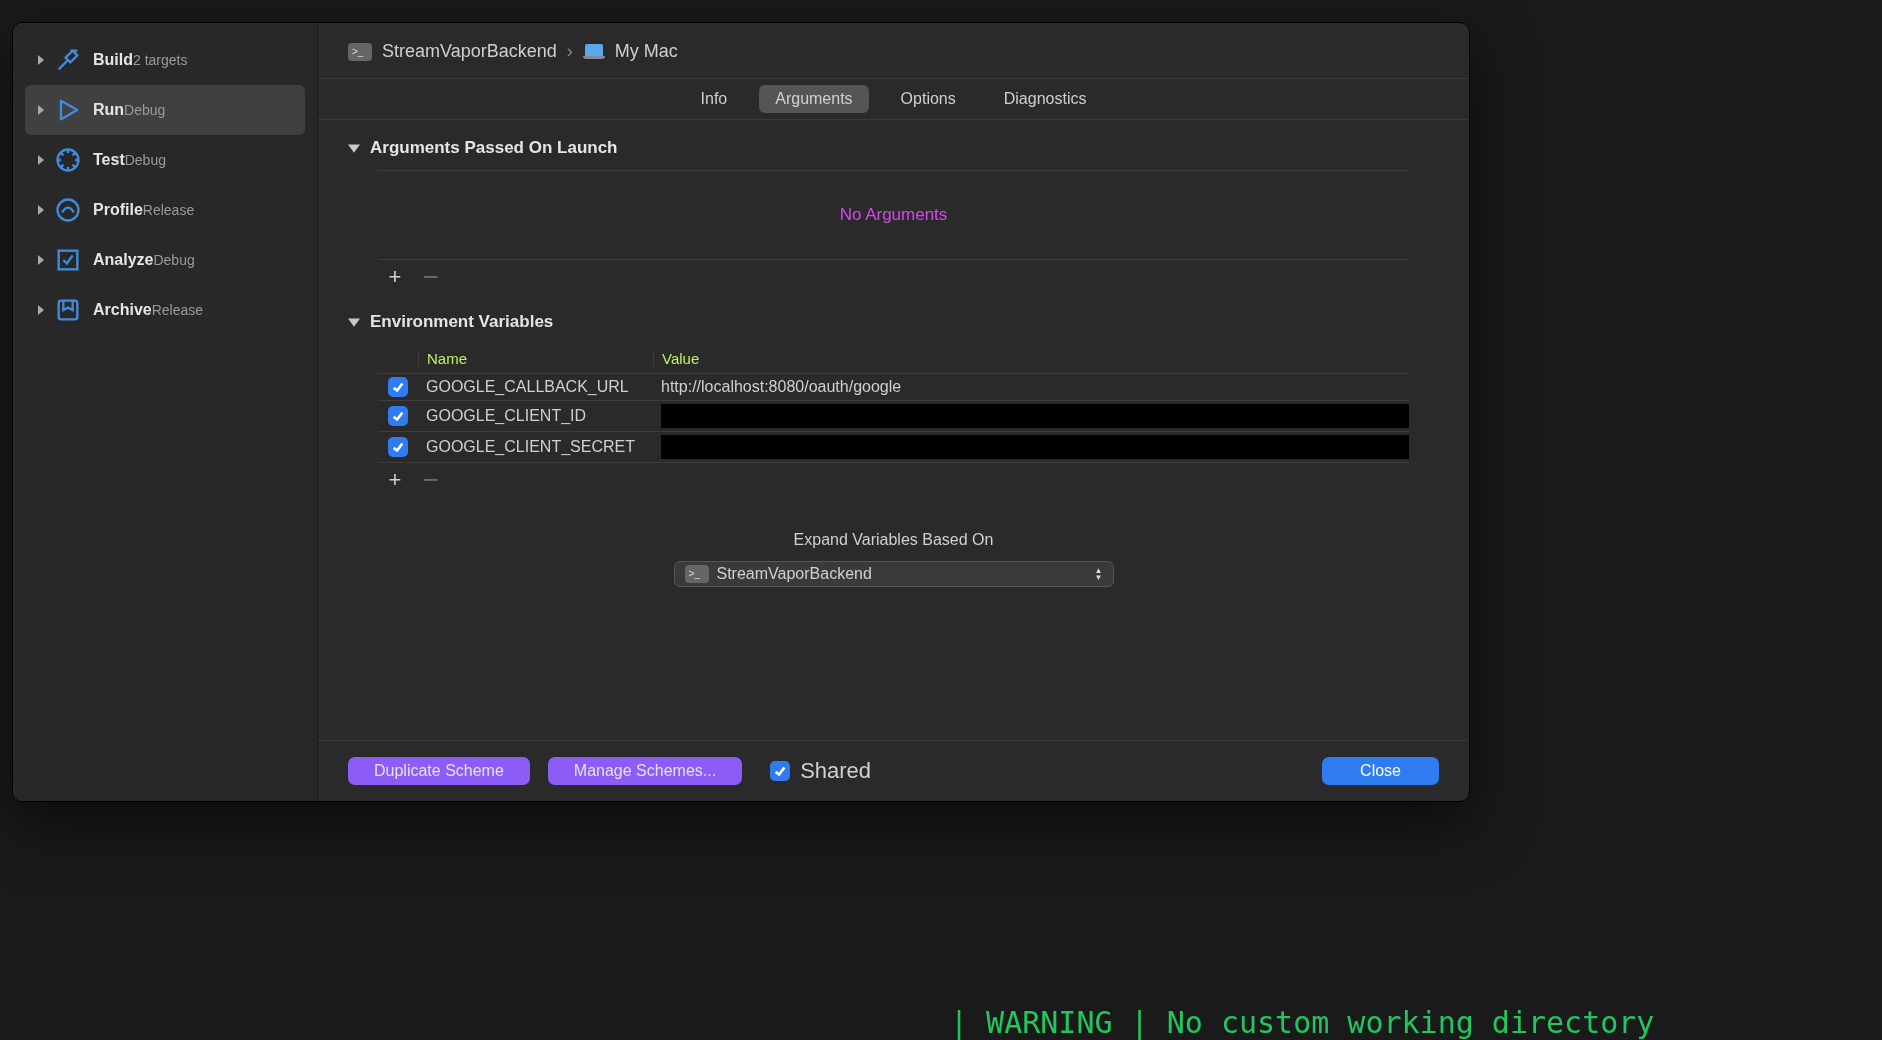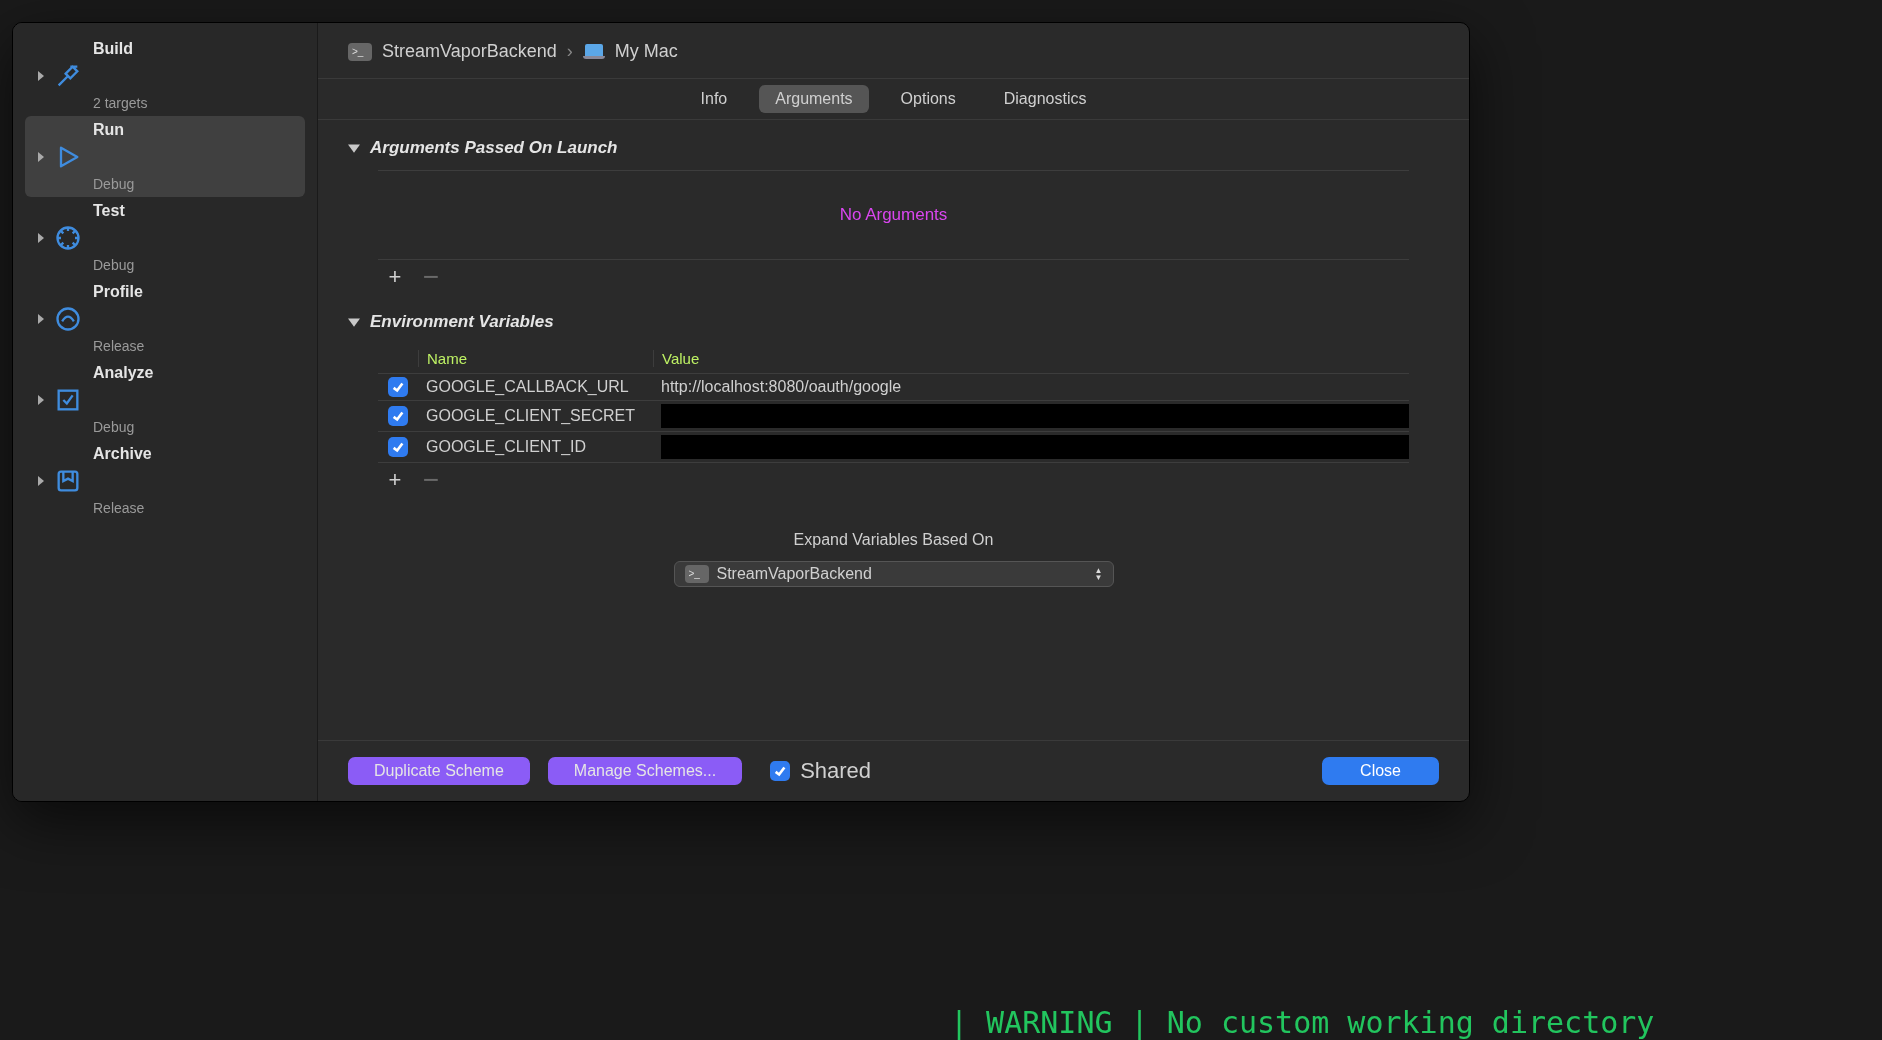--- a/index.html
+++ b/index.html
@@ -70,22 +70,21 @@
       width: 30px;
       height: 30px;
       display: flex;
       align-items: center;
       justify-content: center;
       margin-right: 10px;
       flex-shrink: 0;
     }
     .scheme-text {
       display: flex;
-      flex-direction: column;
-      gap: 36px;
+      flex-direction: row;
     }
     .scheme-title {
       font-size: 16px;
       font-weight: 600;
       color: #e5e5e5;
     }
     .scheme-sub {
       font-size: 14px;
       color: #9a9a9a;
       margin-top: 1px;
@@ -163,21 +162,20 @@
       padding: 18px 30px 20px 30px;
     }
     .section-header {
       display: flex;
       align-items: center;
       gap: 10px;
       font-size: 17px;
       font-weight: 600;
       color: #e5e5e5;
       margin-bottom: 12px;
-      font-style: italic;
     }
     .section-header .triangle {
       width: 12px;
       height: 12px;
       display: flex;
       align-items: center;
       justify-content: center;
     }
     .section-header .triangle svg {
       width: 12px;
@@ -501,34 +499,34 @@
               <div class="col-value"><span>http://localhost:8080/oauth/google</span></div>
             </div>
             <div class="env-row">
               <div class="col-check">
                 <span class="checkbox">
                   <svg viewBox="0 0 16 16">
                     <polyline points="3,9 7,12 13,4"></polyline>
                   </svg>
                 </span>
               </div>
-              <div class="col-name"><span>GOOGLE_CLIENT_SECRET</span></div>
+              <div class="col-name"><span>GOOGLE_CLIENT_ID</span></div>
               <div class="col-value">
                 <div class="val-redact"></div>
               </div>
             </div>
             <div class="env-row">
               <div class="col-check">
                 <span class="checkbox">
                   <svg viewBox="0 0 16 16">
                     <polyline points="3,9 7,12 13,4"></polyline>
                   </svg>
                 </span>
               </div>
-              <div class="col-name"><span>GOOGLE_CLIENT_ID</span></div>
+              <div class="col-name"><span>GOOGLE_CLIENT_SECRET</span></div>
               <div class="col-value">
                 <div class="val-redact"></div>
               </div>
             </div>
           </div>
         <div class="addremove">
           <span class="btn-icon plus">+</span>
           <span class="btn-icon minus">−</span>
         </div>
 

